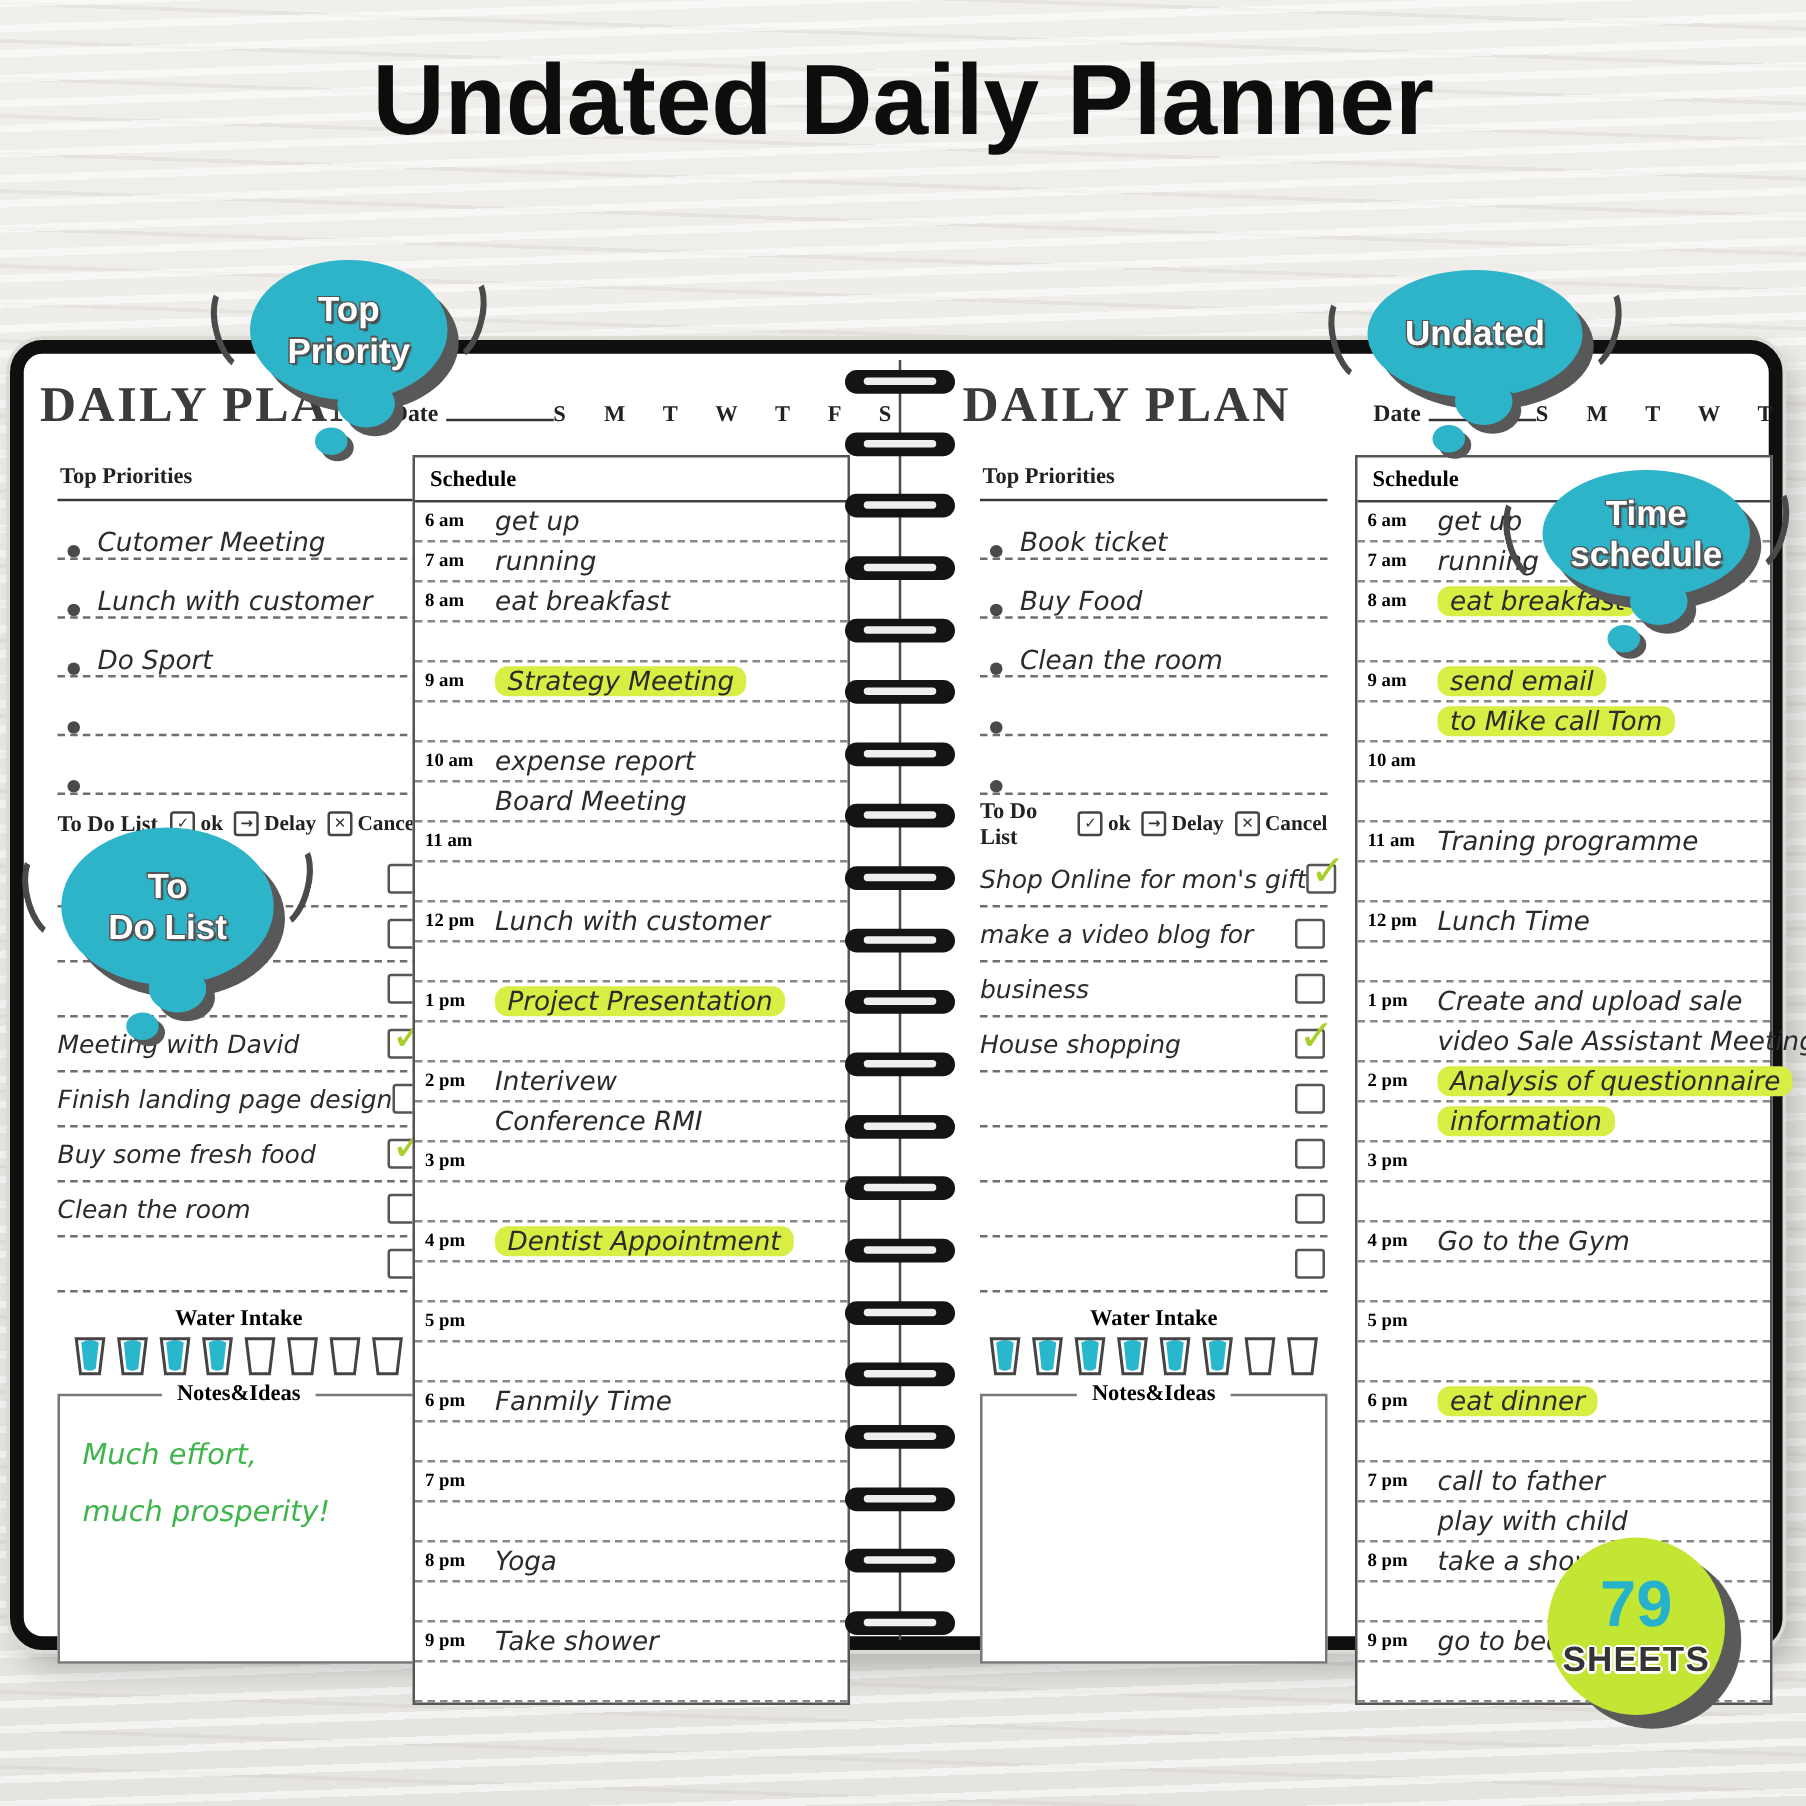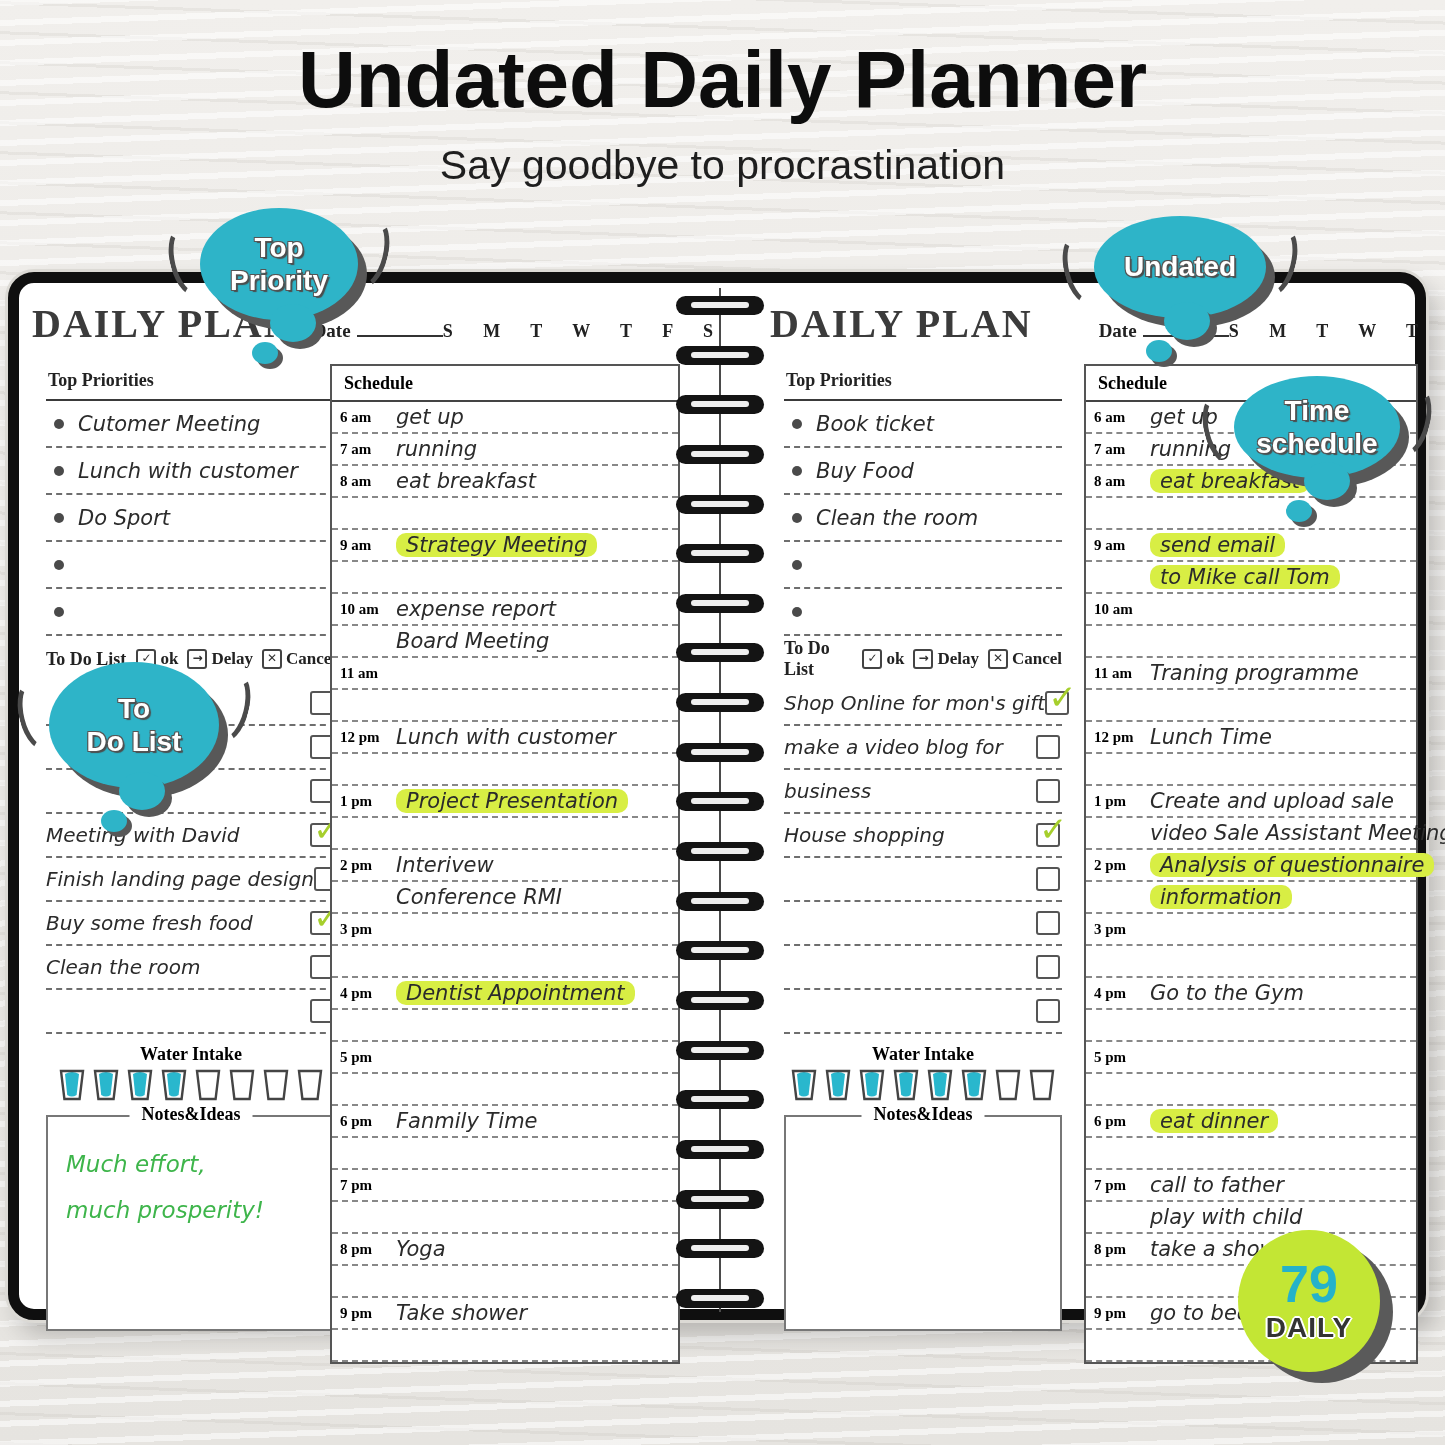--- a/index.html
+++ b/index.html
@@ -39,21 +39,21 @@
   .page-right .dateg{margin-left:66px;}
   .datelabel{font-size:19px;}
   .dateline{display:inline-block;width:86px;height:14px;border-bottom:2px solid #333;margin-left:6px;}
   .days{font-size:18px;letter-spacing:13px;margin-left:auto;white-space:nowrap;}
   .page-left .days{margin-right:6px;}
   .page-right .days{margin-right:146px;}
   
   .pcol{position:absolute;left:14px;top:64px;width:290px;}
   .page-right .pcol{width:278px;}
   .tph{font-size:18px;border-bottom:2px solid #3a3a3a;padding:6px 0 8px 2px;}
-  .prow{height:45px;border-bottom:2px dashed #6e6e6e;display:flex;align-items:center;}
+  .prow{height:45px;border-bottom:2px dashed #6e6e6e;display:flex;align-items:flex-end;}
   .bullet{width:10px;height:10px;border-radius:50%;background:#4a4a4a;margin:0 14px 0 8px;flex:none;}
   .ptext{font-size:21px;}
   .legend{display:flex;align-items:center;height:46px;}
   .todolbl{font-size:18px;margin-right:auto;}
   .lgitem{display:flex;align-items:center;margin-left:9px;}
   .lbox{width:16px;height:16px;border:2px solid #444;border-radius:3px;font-size:12px;line-height:15px;
     text-align:center;font-weight:bold;color:#333;margin-right:4px;
     font-family:"DejaVu Sans",sans-serif;font-style:normal;}
   .ltext{font-size:17px;}
   .trow{height:42px;border-bottom:2px dashed #6e6e6e;display:flex;align-items:center;}
@@ -103,21 +103,20 @@
     display:flex;flex-direction:column;align-items:center;justify-content:center;}
   .bnum{font-size:52px;font-weight:bold;color:#25b2ca;line-height:1;}
   .blbl{font-size:28px;font-weight:bold;color:#333;letter-spacing:1px;margin-top:2px;
     text-shadow:-2px 0 #fff,2px 0 #fff,0 -2px #fff,0 2px #fff,-1px -1px #fff,1px 1px #fff,1px -1px #fff,-1px 1px #fff;}
 </style>
 </head>
 <body>
 
 <div class="canvas">
   <div class="title">Undated Daily Planner</div>
-  <div class="subtitle">Say goodbye to procrastination</div>
 
   <div class="planner"></div>
 
   <div class="page page-left" id="pageL">
       <div class="phead">
         <div class="ptitle">DAILY PLAN</div>
         <div class="dateg">
           <span class="datelabel serif">Date</span>
           <span class="dateline"></span>
         </div>
@@ -664,15 +663,15 @@
       <div>Do List</div>
     </div>
     <span class="tail1"></span>
     <span class="tail2"></span>
   </div>
 
 
 
   <div class="badge">
     <div class="bnum">79</div>
-    <div class="blbl">DAILY</div>
+    <div class="blbl">SHEETS</div>
   </div>
 </div>
 
 </body></html>

